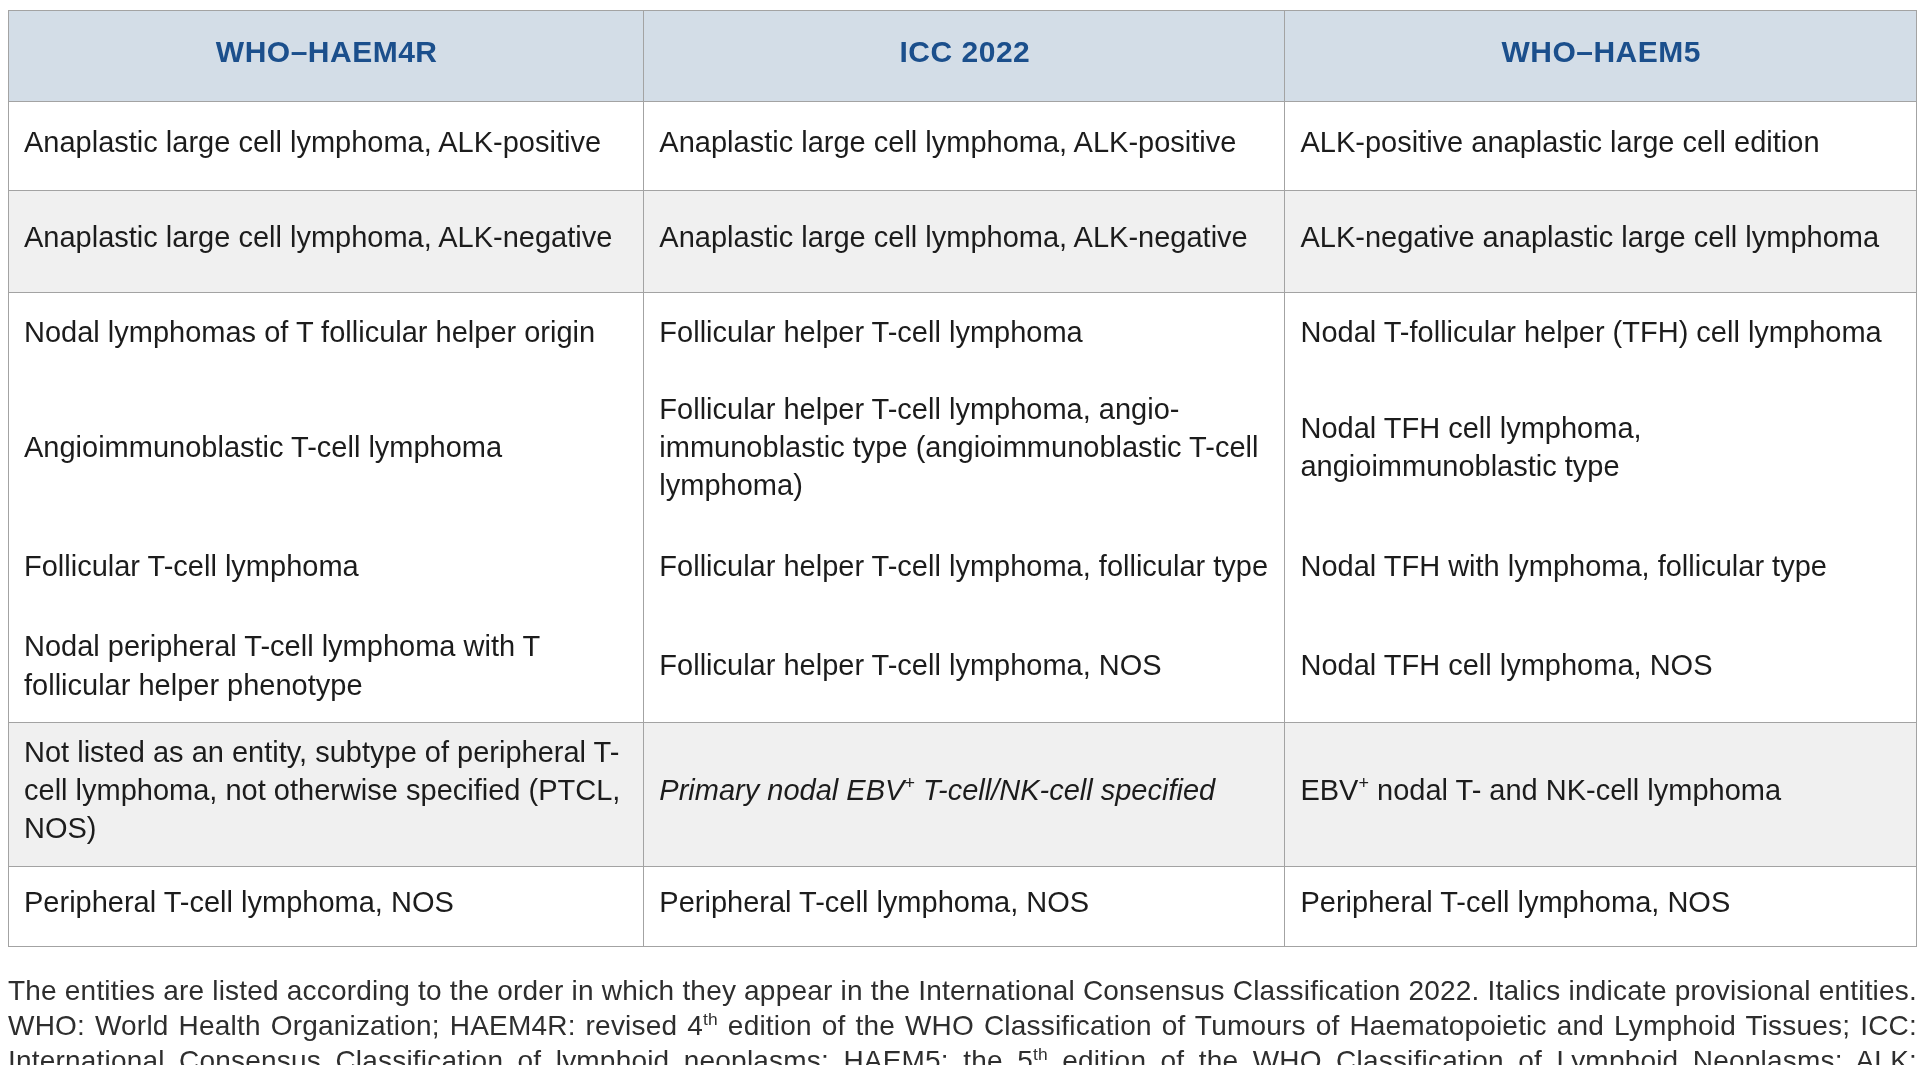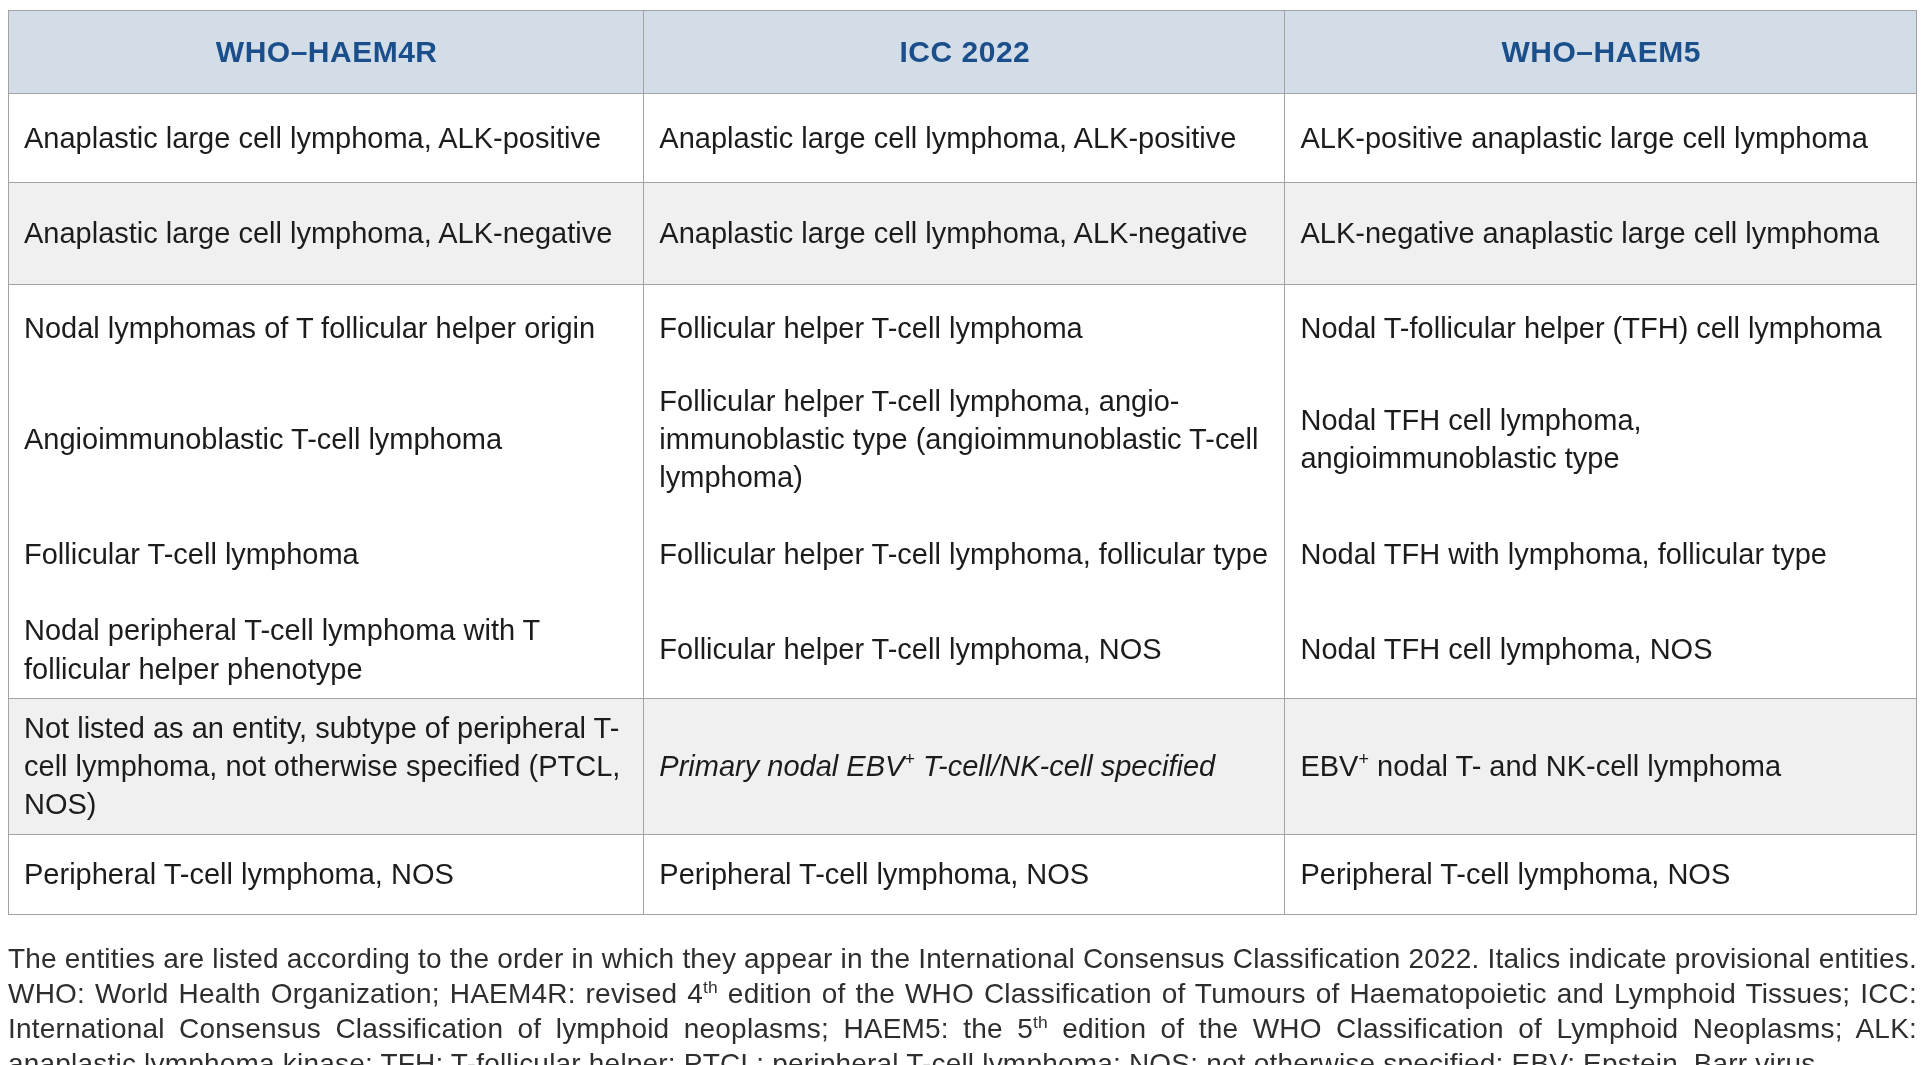--- a/index.html
+++ b/index.html
@@ -21,21 +21,21 @@
     table-layout: fixed;
   }
   table.cmp col.c1 { width: 33.3%; }
   table.cmp col.c2 { width: 33.6%; }
   table.cmp col.c3 { width: 33.1%; }
   table.cmp th, table.cmp td {
     border: 1px solid #a3a3a3;
     vertical-align: middle;
     font-size: 29px;
     line-height: 1.32;
-    padding: 10px 14px 10px 15px;
+    padding: 10px 14px 18px 15px;
     overflow: hidden;
   }
   table.cmp th {
     background: #d3dde7;
     color: #1b4f8c;
     font-weight: bold;
     font-size: 30px;
     text-align: center;
     letter-spacing: 0.5px;
     height: 62px;
@@ -80,21 +80,21 @@
     <tr>
       <th>WHO–HAEM4R</th>
       <th>ICC 2022</th>
       <th>WHO–HAEM5</th>
     </tr>
   </thead>
   <tbody>
     <tr class="r1 white">
       <td>Anaplastic large cell lymphoma, ALK-positive</td>
       <td>Anaplastic large cell lymphoma, ALK-positive</td>
-      <td>ALK-positive anaplastic large cell lymphoma</td>
+      <td>ALK-positive anaplastic large cell edition</td>
     </tr>
     <tr class="r2 stripe">
       <td>Anaplastic large cell lymphoma, ALK-negative</td>
       <td>Anaplastic large cell lymphoma, ALK-negative</td>
       <td>ALK-negative anaplastic large cell lymphoma</td>
     </tr>
     <tr class="r3a white">
       <td>Nodal lymphomas of T follicular helper origin</td>
       <td>Follicular helper T-cell lymphoma</td>
       <td>Nodal T-follicular helper (TFH) cell lymphoma</td>

